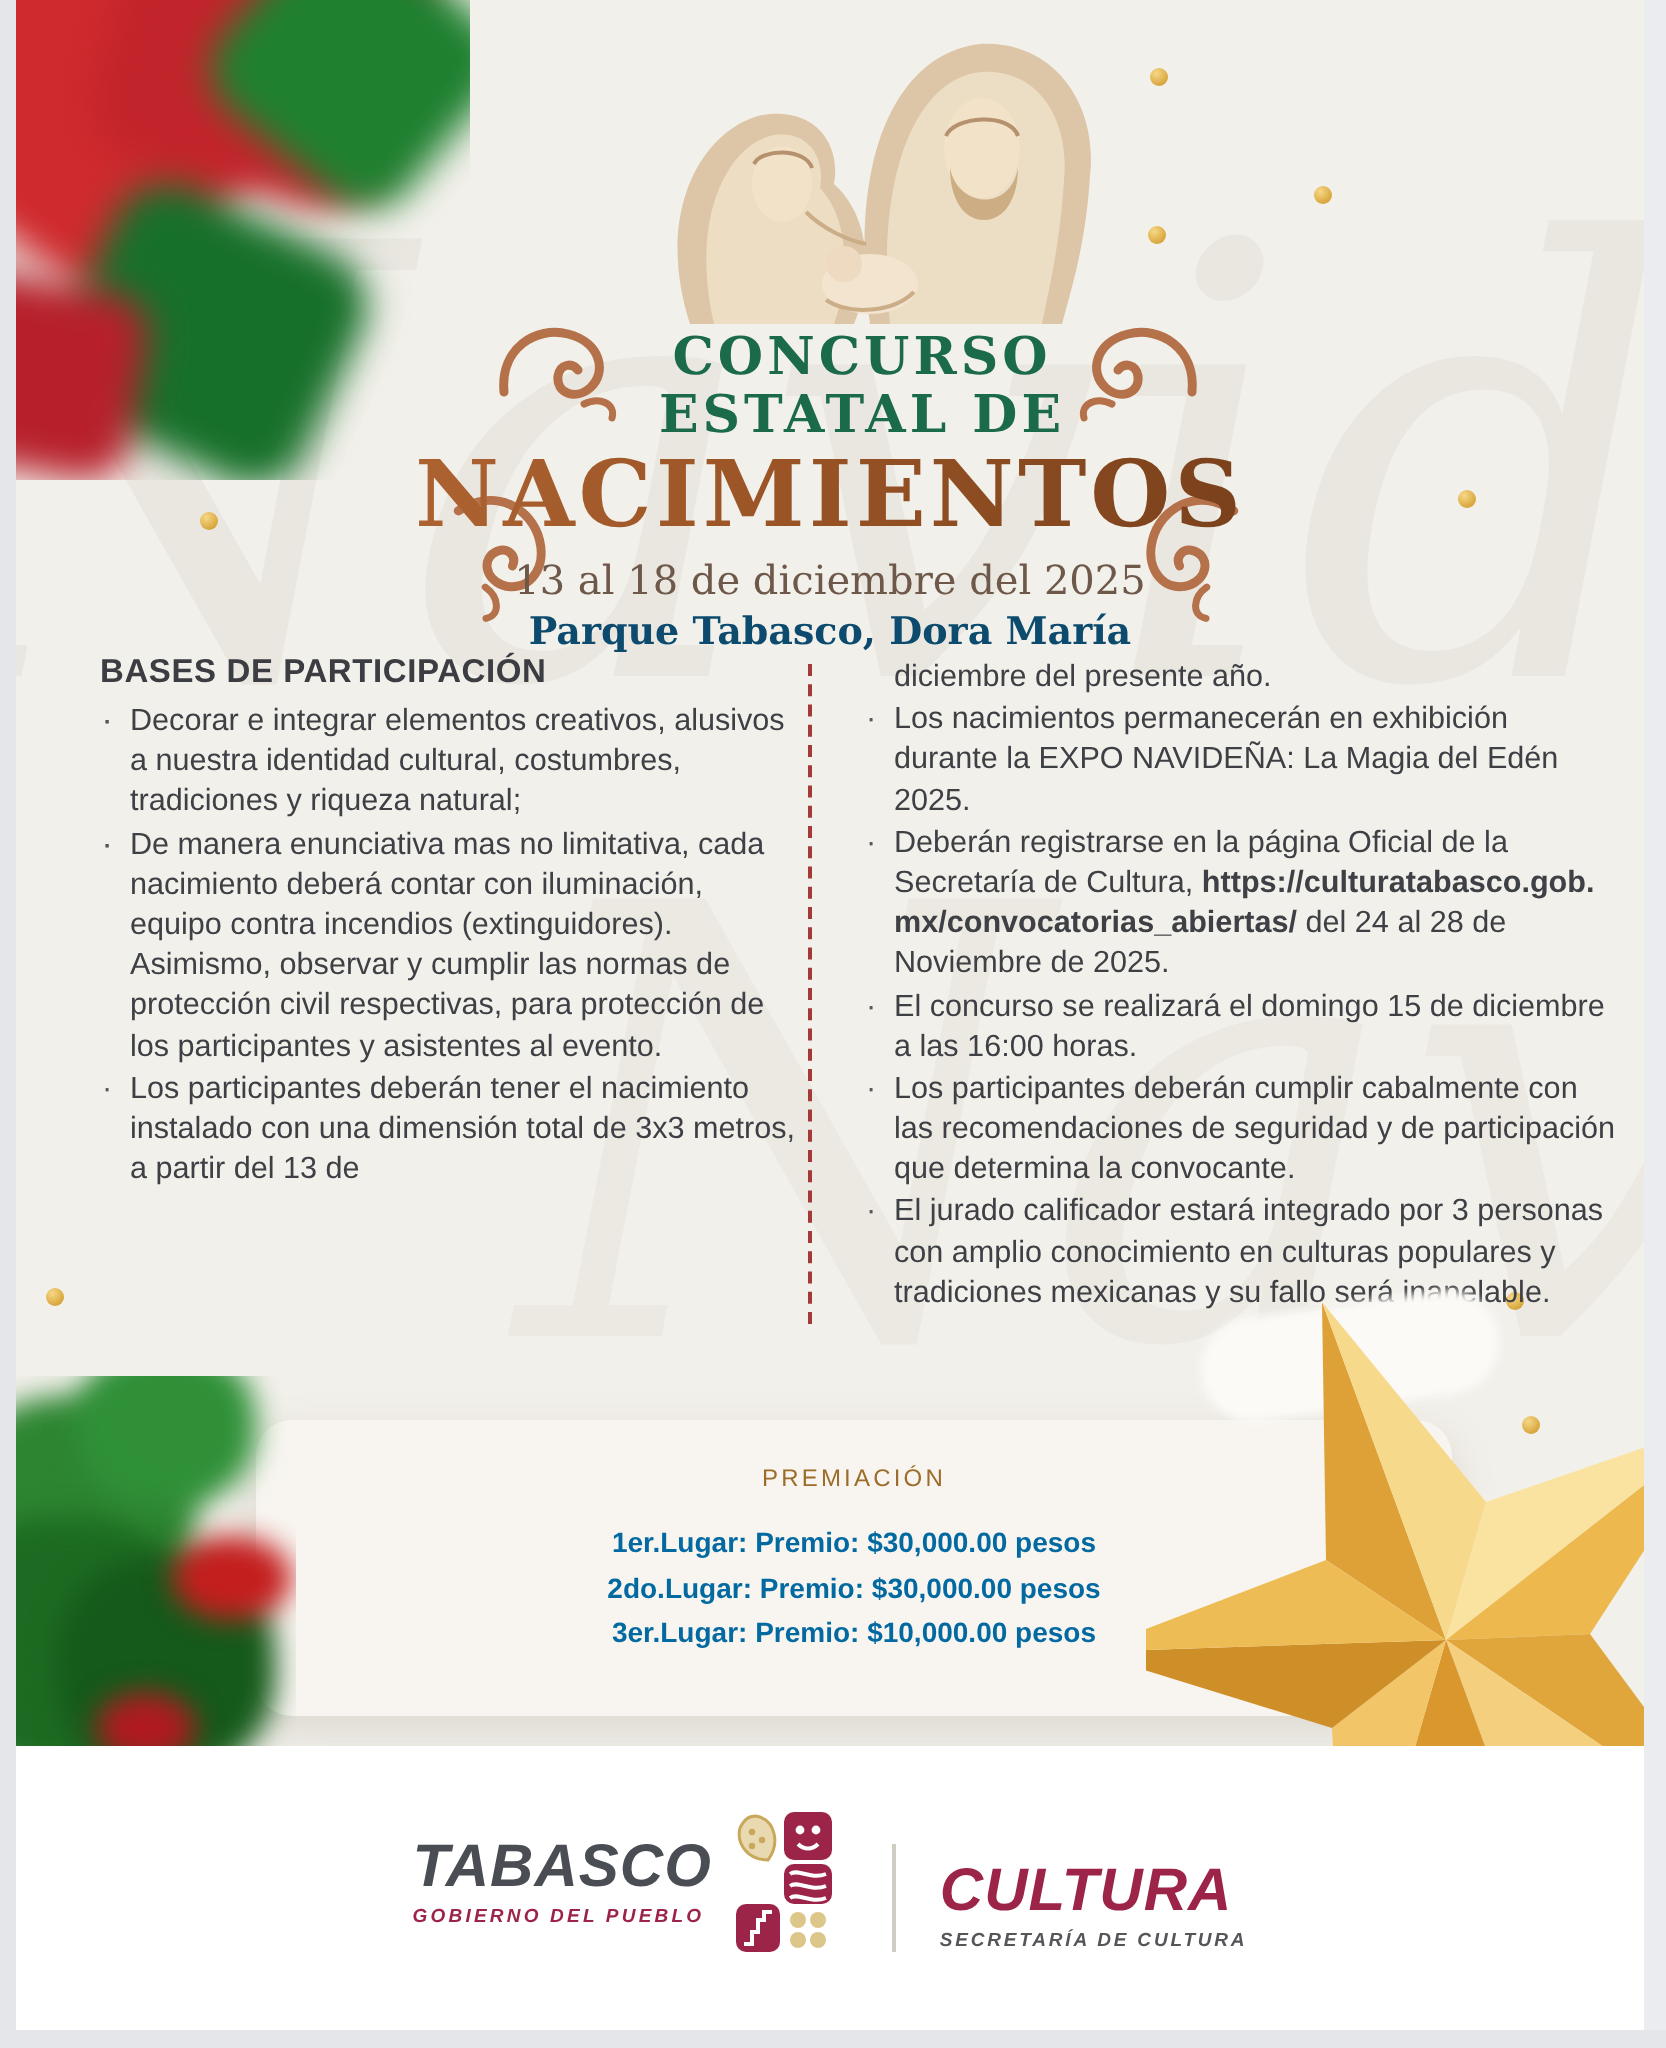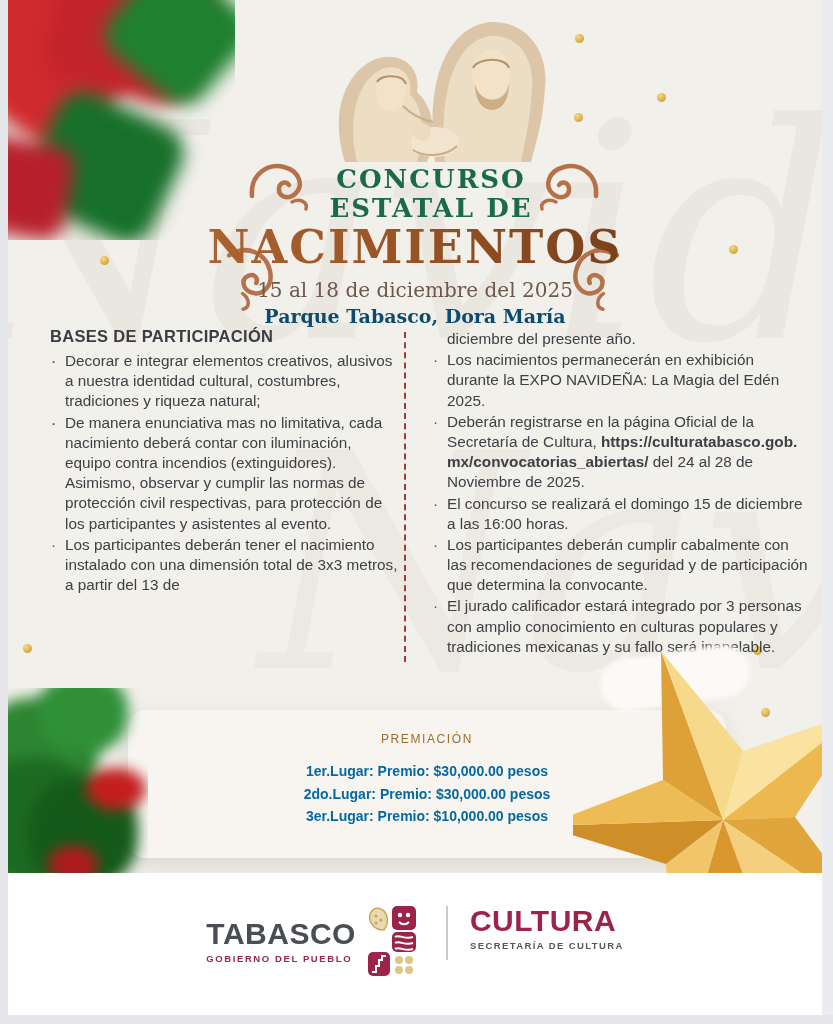--- a/index.html
+++ b/index.html
@@ -56,21 +56,21 @@
                  letter-spacing:1.6px;color:#9c6d2a;}
   .prize-lines{margin-top:14px;text-align:center;}
   .prize-line{font-size:14px;font-weight:bold;color:#0369a1;line-height:1.62;}
   
   .star-wrap{position:absolute;left:573px;top:640px;width:260px;height:233px;overflow:hidden;z-index:7;}
   .white-curl{position:absolute;left:600px;top:652px;width:150px;height:52px;background:#fbfaf7;
               border-radius:26px;transform:rotate(-8deg);filter:blur(2px);z-index:6;}
   
   .footer{position:absolute;left:8px;top:873px;width:814px;height:142px;background:#ffffff;z-index:8;
           display:flex;align-items:center;justify-content:center;}
-  .lockup{display:flex;align-items:flex-start;gap:22px;margin-top:-6px;}
+  .lockup{display:flex;align-items:flex-end;gap:22px;margin-top:-6px;font-style:italic;}
   .tab-block{display:flex;align-items:center;gap:10px;}
   .tab-text{text-align:left;}
   .tab-word{font-size:30px;font-weight:bold;color:#4a4e54;letter-spacing:.5px;line-height:1;}
   .tab-tag{font-size:9.5px;font-weight:bold;color:#9d2449;letter-spacing:1.6px;margin-top:4px;}
   .v-div{width:2px;height:54px;background:#cfccc4;}
   .cul-word{font-size:30px;font-weight:bold;color:#9d2449;letter-spacing:.5px;line-height:1;}
   .cul-tag{font-size:9.5px;font-weight:bold;color:#55565a;letter-spacing:1.4px;margin-top:4px;}
 </style>
 </head>
 <body>
@@ -142,21 +142,21 @@
   <div class="gold-dot" style="left:753px;top:646px;"></div>
   <div class="gold-dot" style="left:684px;top:704px;"></div>
   <div class="gold-dot" style="left:761px;top:708px;"></div>
 
   
   <div class="header">
     <div class="header-block">
       <div class="t-green">CONCURSO</div>
       <div class="t-green">ESTATAL DE</div>
       <div class="t-main">NACIMIENTOS</div>
-      <div class="t-date">15 al 18 de diciembre del 2025</div>
+      <div class="t-date">13 al 18 de diciembre del 2025</div>
       <div class="t-venue">Parque Tabasco, Dora María</div>
     </div>
   </div>
 
   
   <div class="bases-heading">BASES DE PARTICIPACIÓN</div>
   <div class="col col-left">
     <ul>
         <li><span class="marker">·</span></li>
         <li><span class="marker">·</span><span>Decorar e integrar elementos creativos, alusivos a nuestra identidad cultural, costumbres, tradiciones y riqueza natural;</span></li>

